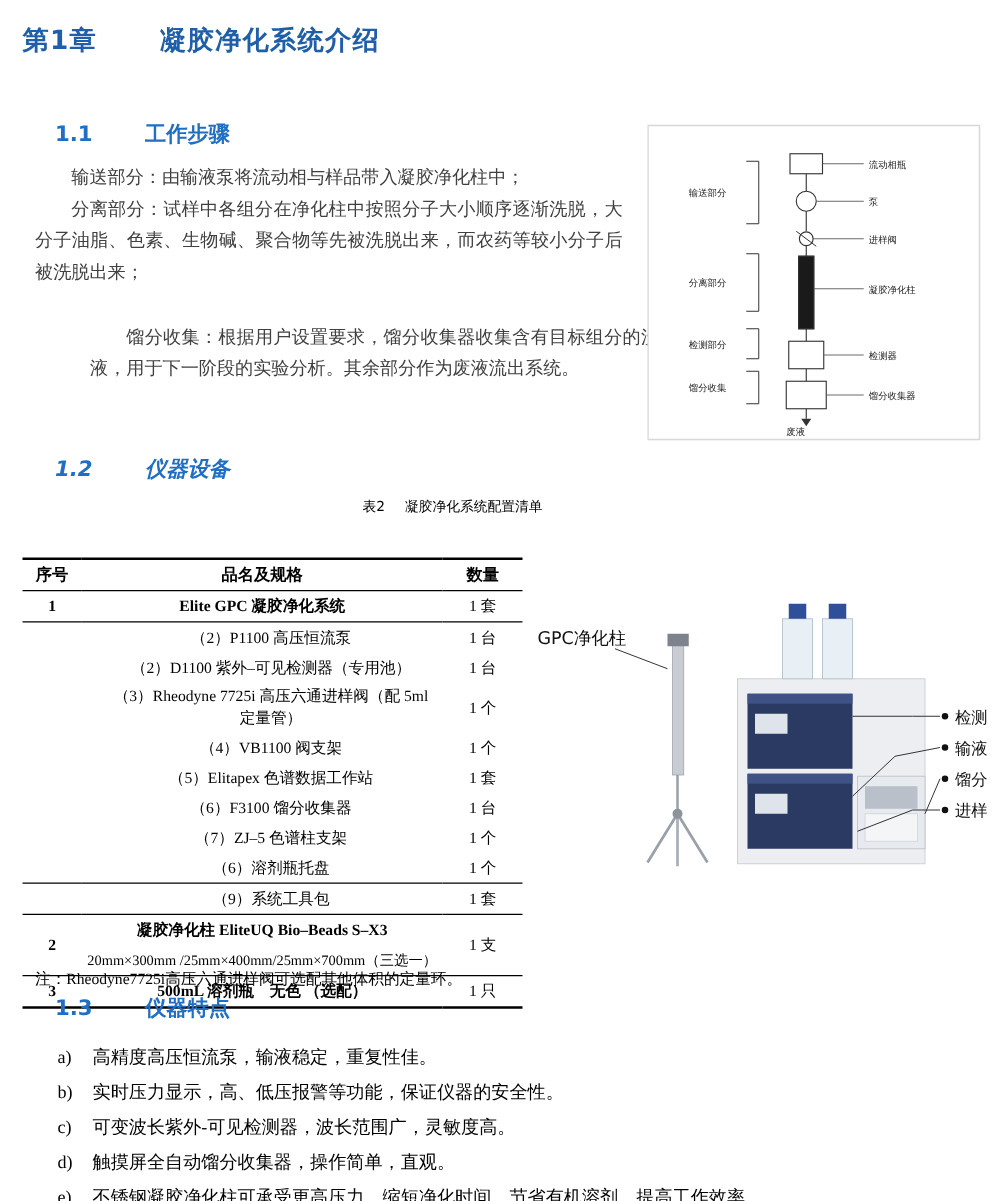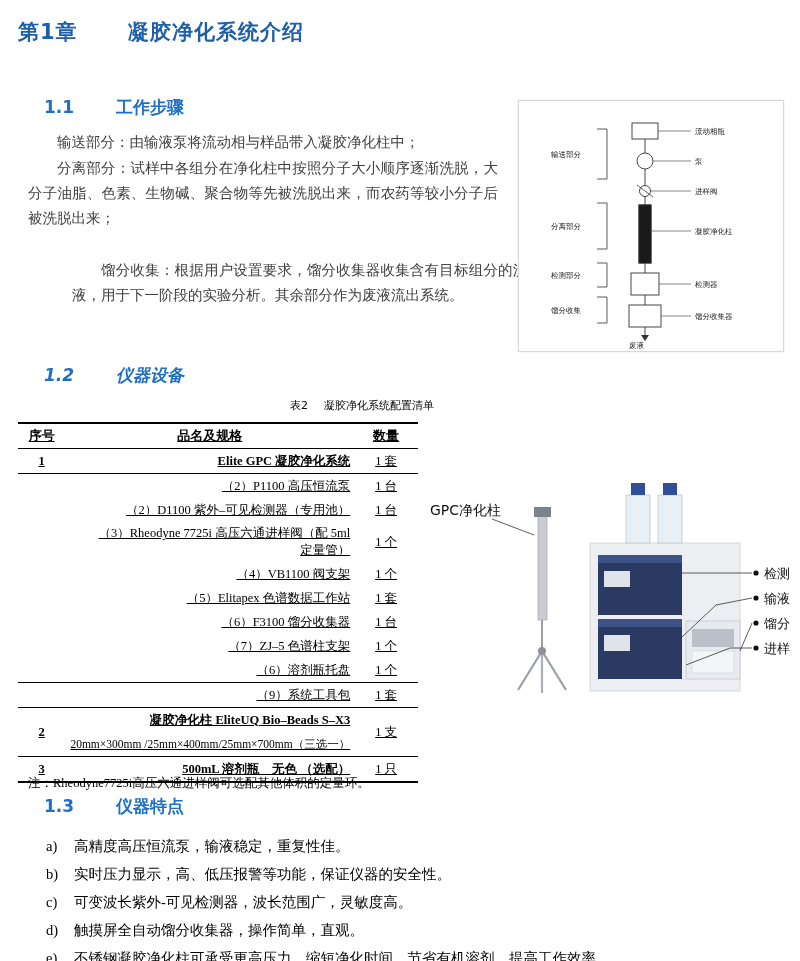--- a/index.html
+++ b/index.html
@@ -93,43 +93,42 @@
     left: 44px;
     width: 390px;
     text-align: right;
     font-size: 11px;
     font-family: "DejaVu Sans", sans-serif;
   }
   .table-caption .cap-num { margin-right: 16px; }
 
   table.spec {
     position: absolute;
-    top: 422px;
+    top: 446px;
     left: 18px;
     width: 400px;
     border-collapse: collapse;
     font-size: 12.5px;
-    text-decoration: underline;
   }
   table.spec td, table.spec th {
     border-top: 1px solid #000;
     border-bottom: 1px solid #000;
     padding: 3px 4px;
     height: 18px;
   }
   table.spec tr.hdr th {
     font-weight: bold;
     text-align: center;
     font-size: 13px;
     border-top: 2px solid #000;
     border-bottom: 1px solid #000;
     font-family: "DejaVu Sans", sans-serif;
   }
   table.spec td.c-no  { width: 42px;  text-align: center; }
-  table.spec td.c-name{ width: 280px; text-align: right; }
+  table.spec td.c-name{ width: 280px; text-align: center; }
   table.spec td.c-qty { width: 60px;  text-align: center; }
   table.spec tr.nb td { border-top: none; border-bottom: none; }
   table.spec tr.btm td { border-bottom: 1px solid #000; }
   table.spec tr.last td { border-bottom: 2px solid #000; }
   .bold { font-weight: bold; }
   .sub { padding-left: 18px !important; }
   .small { font-size: 11.5px; }
 
   .table-note {
     position: absolute;

